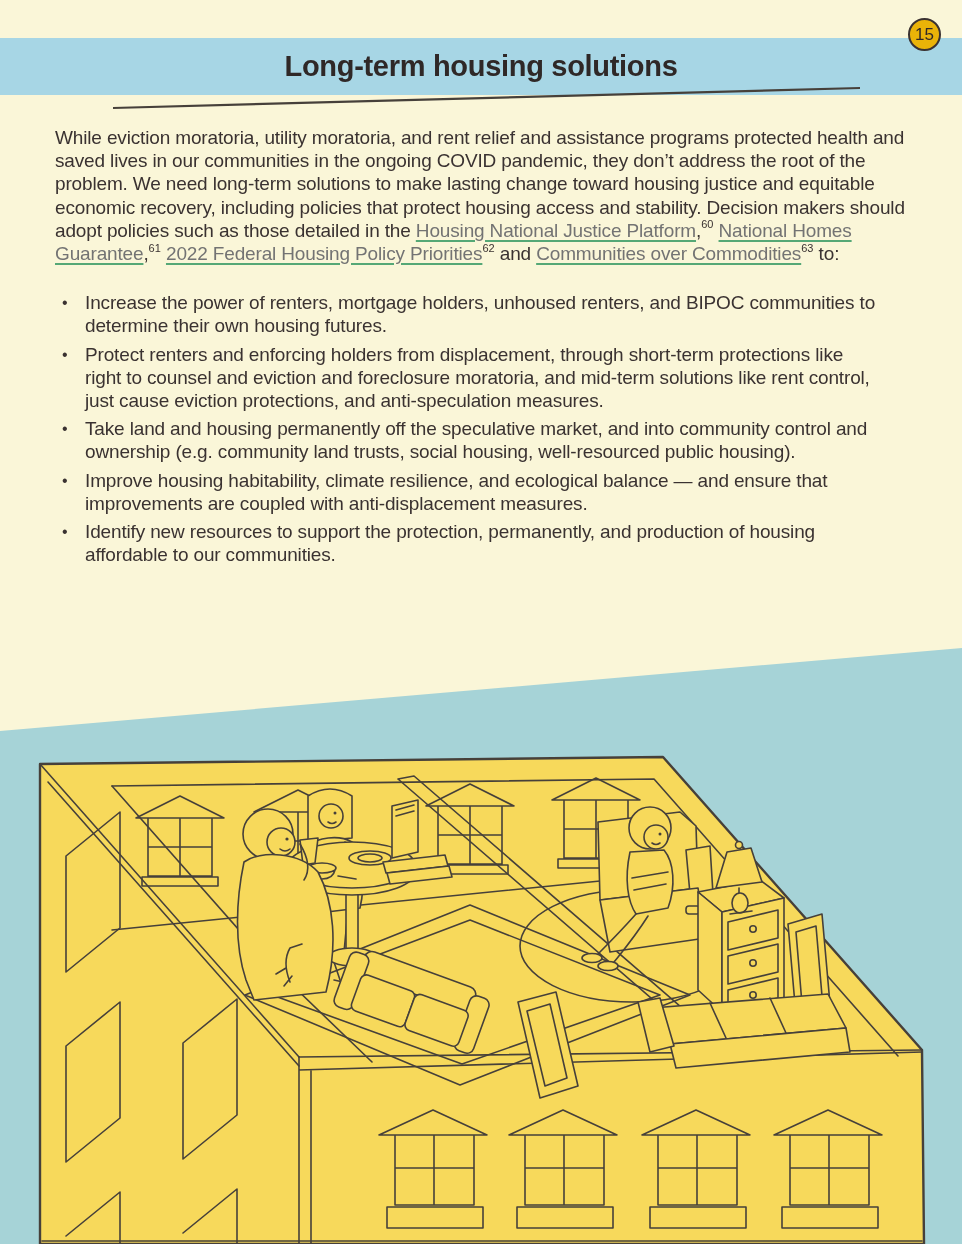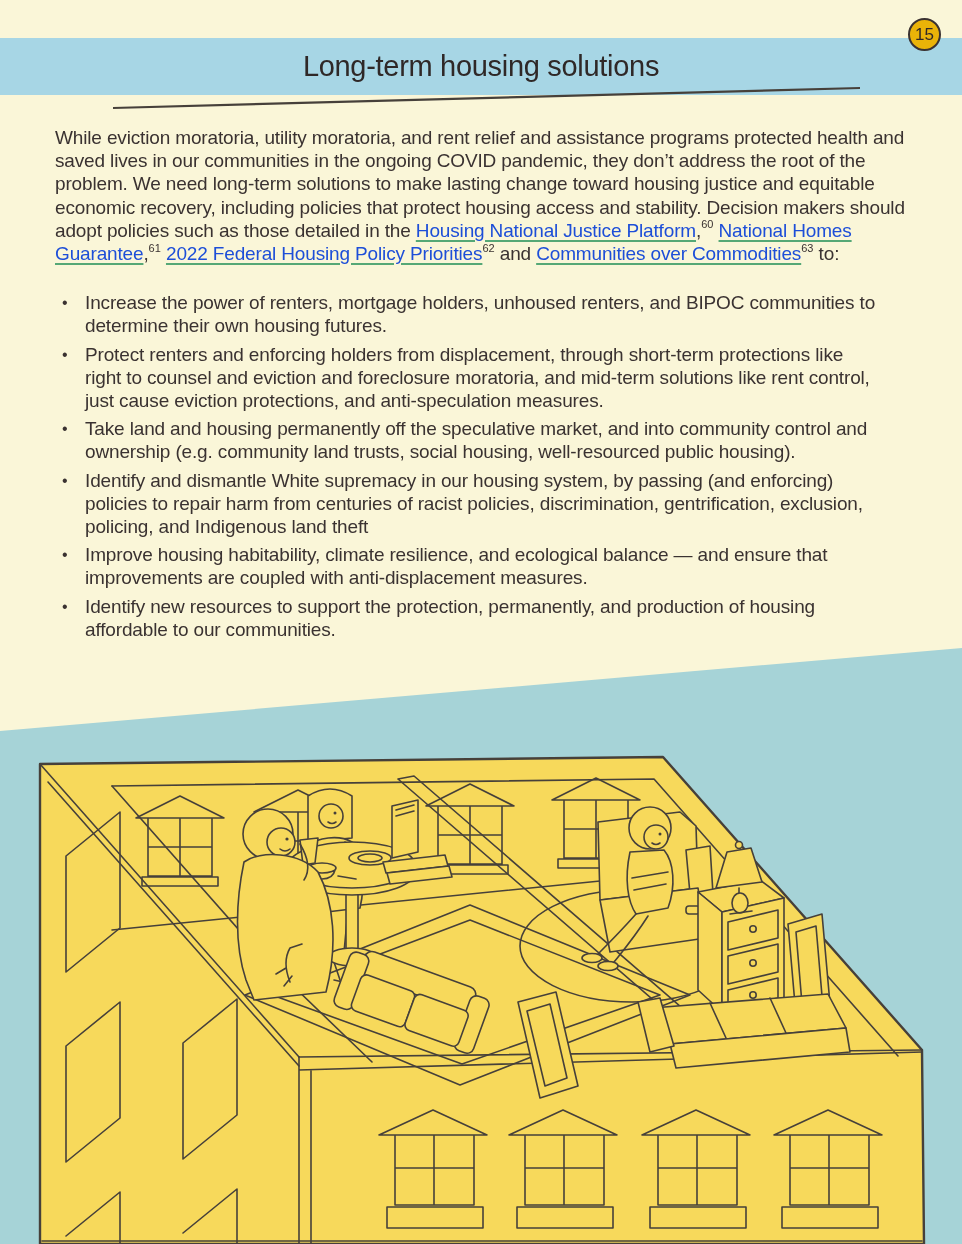--- a/index.html
+++ b/index.html
@@ -12,42 +12,42 @@
     color:#3A3231;
   }
   
   .band{
     position:absolute;left:0;top:38px;width:962px;height:57px;
     background:#A7D6E5;
   }
   .band h1{
     margin:0;height:57px;line-height:57px;
     text-align:center;
-    font-size:29px;font-weight:normal;color:#2F2827;
+    font-size:29px;font-weight:bold;color:#2F2827;
     letter-spacing:-0.3px;
   }
   .page-badge{
     position:absolute;left:908px;top:18px;width:33px;height:33px;
     background:#eab308;border:2px solid #3A3231;border-radius:50%;
     box-sizing:border-box;
     text-align:center;line-height:29px;
     font-size:17px;color:#2F2827;
   }
   .title-underline{
     position:absolute;left:0;top:0;width:962px;height:130px;
     pointer-events:none;
   }
   
   .copy{
     position:absolute;left:55px;top:126px;width:853px;
     font-size:19px;line-height:23.2px;letter-spacing:-0.15px;
   }
   .copy p{margin:0;}
   a.green-link{
-    color:#1d4ed8;
+    color:#737373;
     text-decoration-color:#55A876;
     text-decoration-thickness:2px;
     text-underline-offset:3px;
   }
   sup{
     font-size:11px;line-height:0;position:relative;top:-1px;
     letter-spacing:0;
     margin-top:18px;
   }
   ul.bullets{
@@ -81,21 +81,20 @@
   <svg class="title-underline" viewBox="0 0 962 130" aria-hidden="true">
     <path d="M113,108 L860,88" stroke="#46403A" stroke-width="2.2" fill="none"></path>
   </svg>
 
   <div class="copy">
     <p class="intro"><span>While eviction moratoria, utility moratoria, and rent relief and assistance programs protected health and saved lives in our communities in the ongoing COVID pandemic, they don’t address the root of the problem. We need long-term solutions to make lasting change toward housing justice and equitable economic recovery, including policies that protect housing access and stability. Decision makers should adopt policies such as those detailed in the </span><a href="#" class="green-link">Housing National Justice Platform</a><span>,</span><sup>60</sup><span> </span><a href="#" class="green-link">National Homes Guarantee</a><span>,</span><sup>61</sup><span> </span><a href="#" class="green-link">2022 Federal Housing Policy Priorities</a><sup>62</sup><span> and </span><a href="#" class="green-link">Communities over Commodities</a><sup>63</sup><span> to:</span></p>
     <ul class="bullets">
         <li>Increase the power of renters, mortgage holders, unhoused renters, and BIPOC communities to determine their own housing futures.</li>
         <li>Protect renters and enforcing holders from displacement, through short-term protections like right to counsel and eviction and foreclosure moratoria, and mid-term solutions like rent control, just cause eviction protections, and anti-speculation measures.</li>
         <li>Take land and housing permanently off the speculative market, and into community control and ownership (e.g. community land trusts, social housing, well-resourced public housing).</li>
-        <li>Identify and dismantle White supremacy in our housing system, by passing (and enforcing) policies to repair harm from centuries of racist policies, discrimination, gentrification, exclusion, policing, and Indigenous land theft</li>
         <li>Improve housing habitability, climate resilience, and ecological balance — and ensure that improvements are coupled with anti-displacement measures.</li>
         <li>Identify new resources to support the protection, permanently, and production of housing affordable to our communities.</li>
       </ul>
   </div>
 
   <svg class="scene" viewBox="0 600 962 644" role="img" aria-label="Isometric cutaway illustration of a yellow apartment building with the roof removed: in one room two people share food and books at a round table; in the other a person rests in an armchair beside a nightstand with a lamp.">
 
     <polygon points="0,731 962,648 962,1244 0,1244" fill="#A6D3D7"></polygon>
 
     <g stroke="#46403A" fill="none" stroke-width="1.6" stroke-linejoin="round" stroke-linecap="round">

